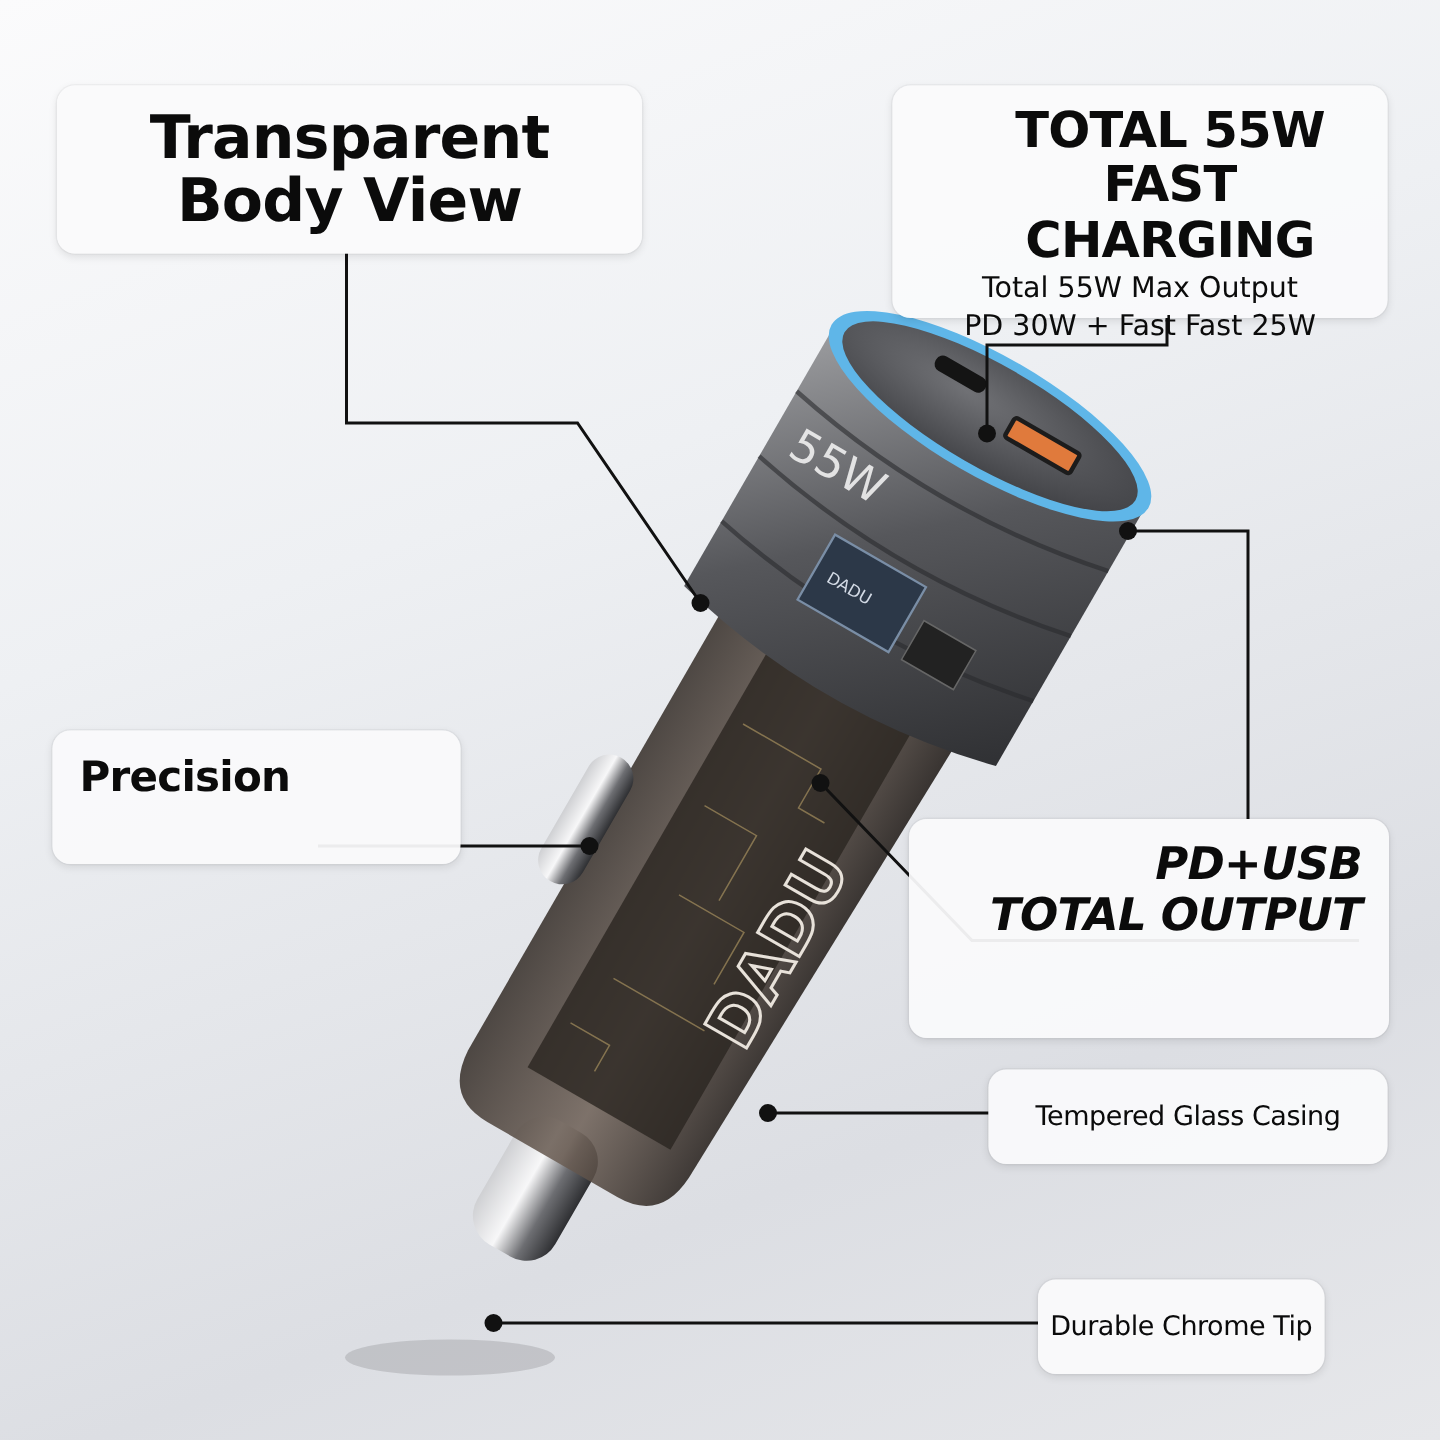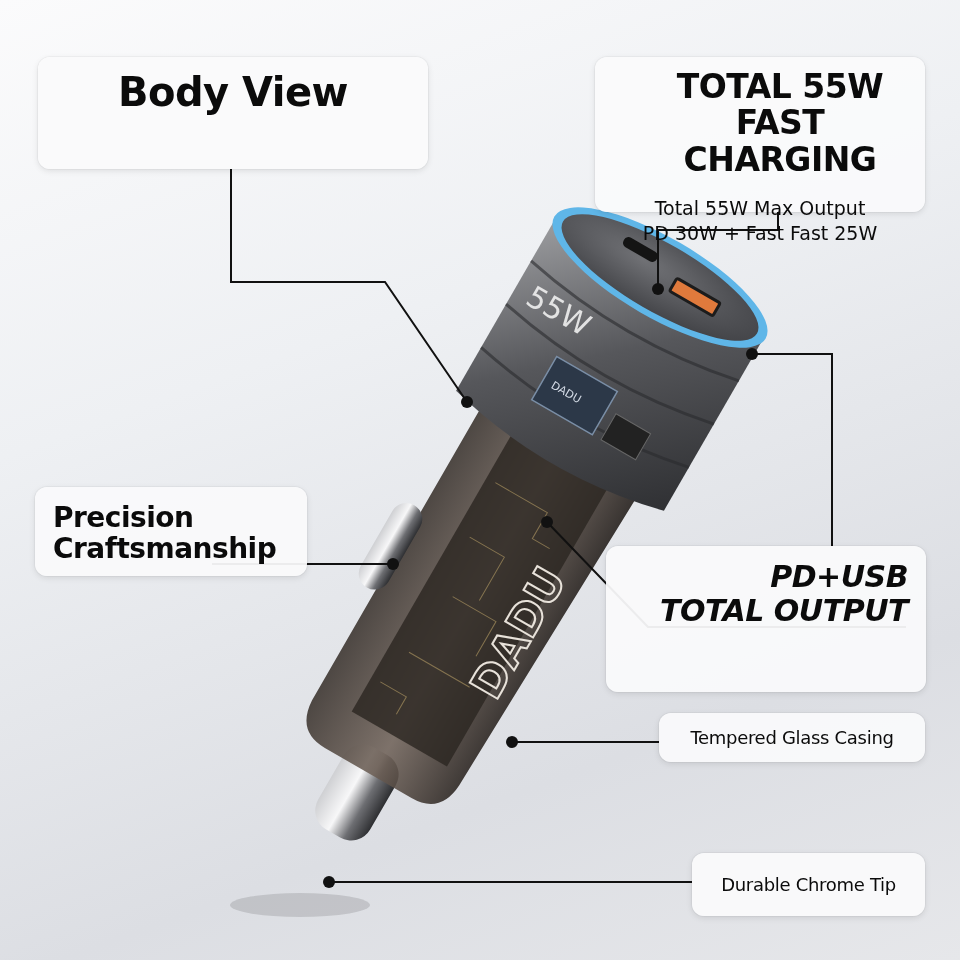--- a/index.html
+++ b/index.html
@@ -18,27 +18,27 @@
   }
   .heading {
     font-family: "DejaVu Sans", sans-serif;
     font-weight: bold; line-height: 1.05; letter-spacing: -0.5px;
   }
   .sub { font-family: "DejaVu Sans", sans-serif; }
   #c-transparent { left: 38px; top: 57px; width: 390px; height: 112px; text-align: center; }
   #c-transparent .heading { font-size: 40px; padding-top: 14px; }
   #c-total { left: 595px; top: 57px; width: 330px; height: 155px; text-align: center; }
   #c-total .heading { font-size: 33px; padding-top: 12px; line-height: 1.1; padding-left: 40px; }
-  #c-total .sub { font-size: 19px; line-height: 1.3; margin-top: 18px; }
+  #c-total .sub { font-size: 19px; line-height: 1.3; margin-top: 2px; }
   #c-precision { left: 35px; top: 487px; width: 272px; height: 89px; }
   #c-precision .heading { font-size: 28px; padding: 16px 0 0 18px; line-height: 1.1; }
   #c-dual { left: 606px; top: 546px; width: 320px; height: 146px; text-align: right; }
   #c-dual .heading { font-size: 30px; padding: 14px 18px 0 0; line-height: 1.12; font-style: italic; }
-  #c-glass { left: 659px; top: 713px; width: 266px; height: 49px; display: flex; align-items: center; justify-content: center; }
-  #c-chrome { left: 692px; top: 853px; width: 233px; height: 63px; display: flex; align-items: center; justify-content: center; }
+  #c-glass { left: 659px; top: 713px; width: 266px; height: 63px; display: flex; align-items: center; justify-content: center; }
+  #c-chrome { left: 692px; top: 853px; width: 191px; height: 63px; display: flex; align-items: center; justify-content: center; }
   .small-label { font-family: "DejaVu Sans", sans-serif; font-size: 18px; letter-spacing: -0.3px; }
   svg.product { position: absolute; left: 0; top: 0; }
 </style>
 </head>
 <body>
 
 <svg class="product" width="960" height="960" viewBox="0 0 960 960">
   <defs>
     <linearGradient id="capMetal" x1="0" y1="0" x2="1" y2="1">
       <stop offset="0" stop-color="#9c9da0"></stop>
@@ -116,39 +116,39 @@
     <circle cx="752" cy="354" r="6"></circle>
     <circle cx="547" cy="522" r="6"></circle>
     <circle cx="393" cy="564" r="6"></circle>
     <circle cx="512" cy="742" r="6"></circle>
     <circle cx="329" cy="882" r="6"></circle>
   </g>
 </svg>
 
 <div id="c-transparent" class="callout">
   <div class="heading">
+    <div>Transparent</div>
     <div>Body View</div>
   </div>
 </div>
 
 <div id="c-total" class="callout">
   <div class="heading">
     <div>TOTAL 55W</div>
     <div>FAST CHARGING</div>
   </div>
   <div class="sub">
     <div>Total 55W Max Output</div>
     <div>PD 30W + Fast Fast 25W</div>
   </div>
 </div>
 
 <div id="c-precision" class="callout">
   <div class="heading">
     <div>Precision</div>
-    <div>Craftsmanship</div>
   </div>
 </div>
 
 <div id="c-dual" class="callout">
   <div class="heading">
     <div>PD+USB</div>
     <div>TOTAL OUTPUT</div>
   </div>
 </div>
 

